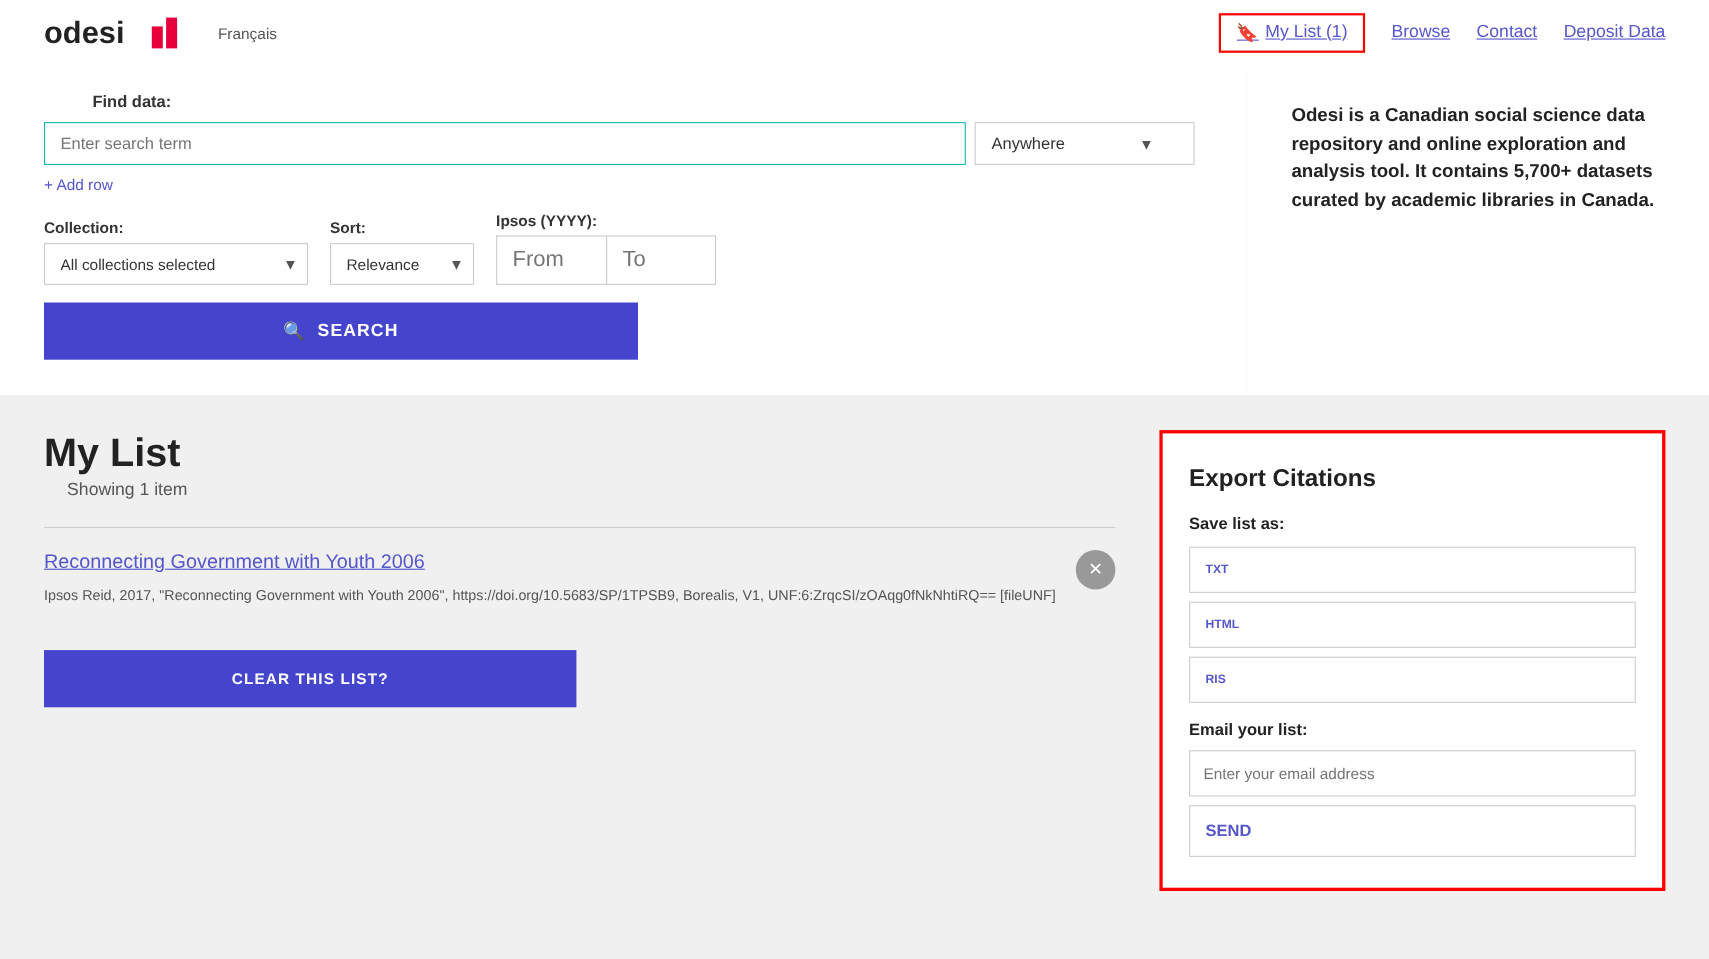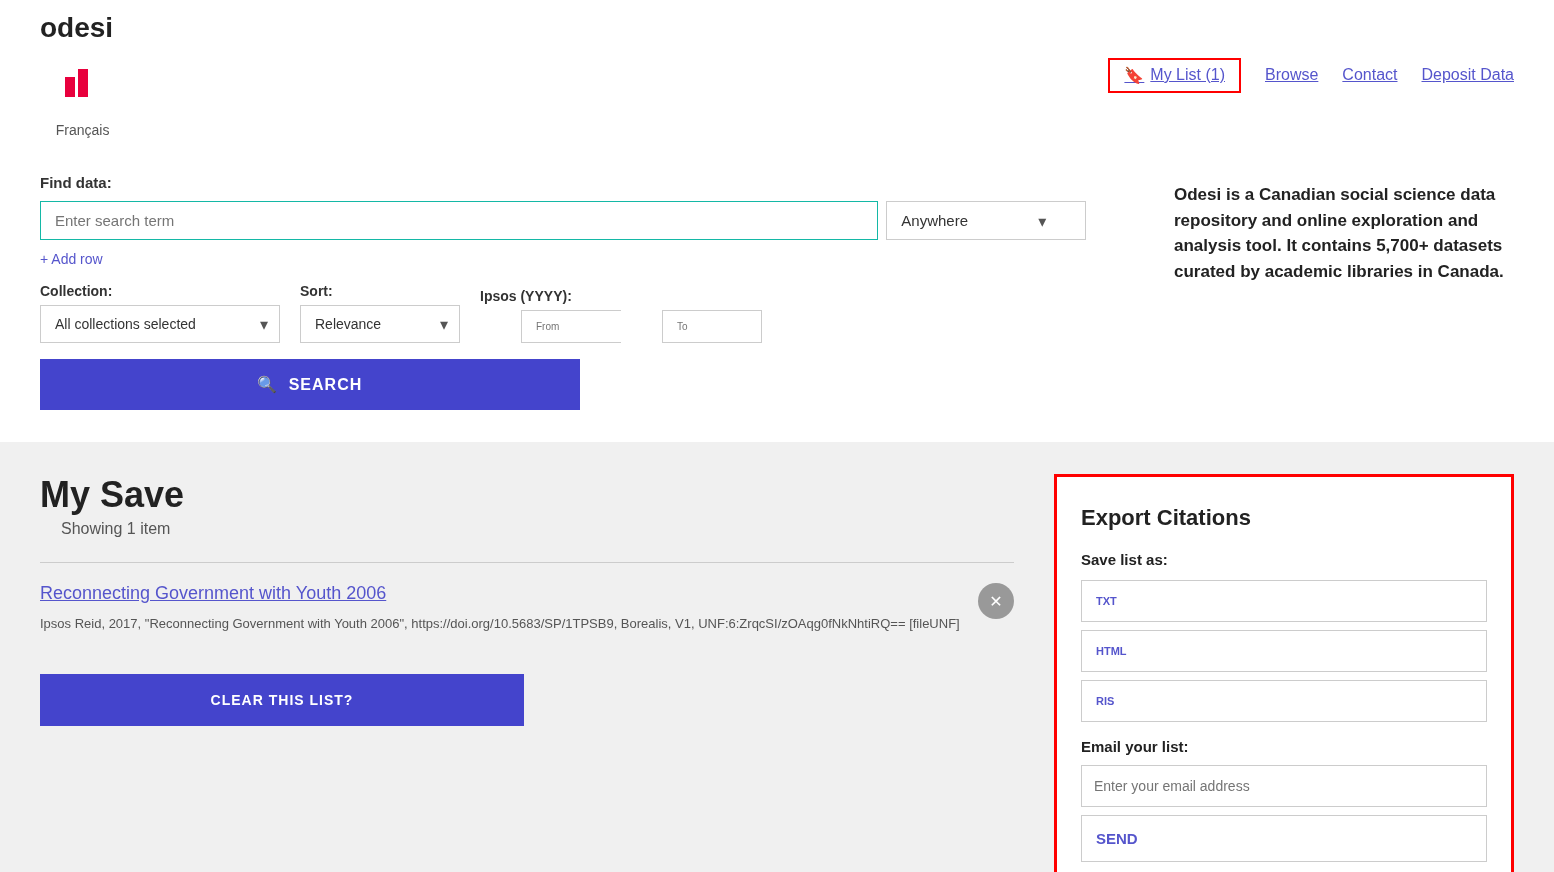--- a/index.html
+++ b/index.html
@@ -1,21 +1,20 @@
 <!DOCTYPE html>
 <html><head>
   <meta charset="utf-8">
   <style>
     * { box-sizing: border-box; margin: 0; padding: 0; }
     body { font-family: Arial, sans-serif; background: #f0f0f0; color: #333; }
     .logo-area {
       display: flex;
       align-items: center;
       gap: 25px;
-      flex-direction: column;
     }
     .logo-text {
       font-size: 28px;
       font-weight: bold;
       color: #222;
     }
     .logo-icon {
       display: flex;
       gap: 3px;
       align-items: flex-end;
@@ -50,20 +49,21 @@
       align-items: center;
       gap: 6px;
       font-size: 16px;
       background: #fff;
     }
     .find-data-label {
       font-size: 15px;
       font-weight: bold;
       margin-bottom: 10px;
       color: #333;
+      margin-left: 44px;
     }
     .search-row {
       display: flex;
       align-items: center;
       gap: 8px;
       margin-bottom: 10px;
     }
     .search-input {
       flex: 1;
       padding: 10px 14px;
@@ -157,38 +157,37 @@
     }
     .sort-wrapper::after {
       content: '▾';
       position: absolute;
       right: 12px;
       top: 50%;
       transform: translateY(-50%);
       color: #555;
       pointer-events: none;
     }
-    .sort-select { width: 160px; }
+    .sort-select { width: 131px; }
     .date-group {
       display: flex;
       flex-direction: column;
       gap: 6px;
     }
     .date-inputs {
       display: flex;
       gap: 0;
     }
     .date-input {
       width: 100px;
       padding: 10px 14px;
       border: 1px solid #ccc;
-      font-size: 10px;
+      font-size: 20px;
       color: #8b5cf6;
       outline: none;
-      margin-left: 41px;
     }
     .date-input:first-child {
       border-right: none;
     }
 
     .search-btn {
       width: 540px;
       max-width: 100%;
       background: #4444cc;
       color: #fff;
@@ -446,21 +445,21 @@
   </div>
 
   <div class="description-area">
     <p class="description-text">Odesi is a Canadian social science data repository and online exploration and analysis tool. It contains 5,700+ datasets curated by academic libraries in Canada.</p>
   </div>
 </div>
 
 <div class="bottom-layout">
 
   <div class="my-list-section">
-    <div class="my-list-title">My Save</div>
+    <div class="my-list-title">My List</div>
     <div class="my-list-subtitle">Showing 1 item</div>
 
     <div class="list-item">
       <div class="list-item-content">
         <a class="list-item-title">Reconnecting Government with Youth 2006</a>
         <div class="list-item-citation">Ipsos Reid, 2017, "Reconnecting Government with Youth 2006", https://doi.org/10.5683/SP/1TPSB9, Borealis, V1, UNF:6:ZrqcSI/zOAqg0fNkNhtiRQ== [fileUNF]</div>
       </div>
       <div class="list-item-icon">✕</div>
     </div>
 

